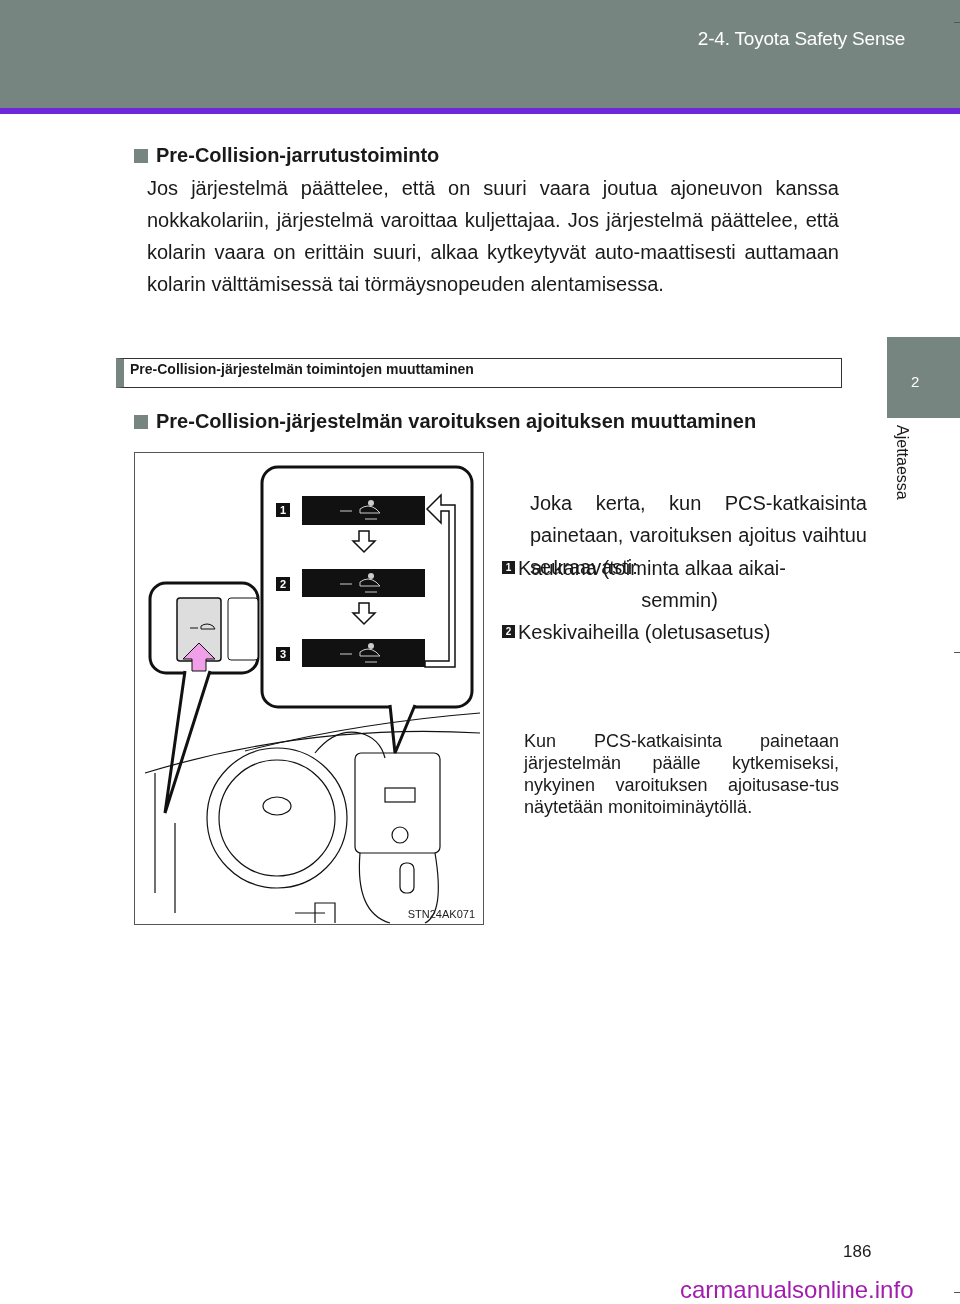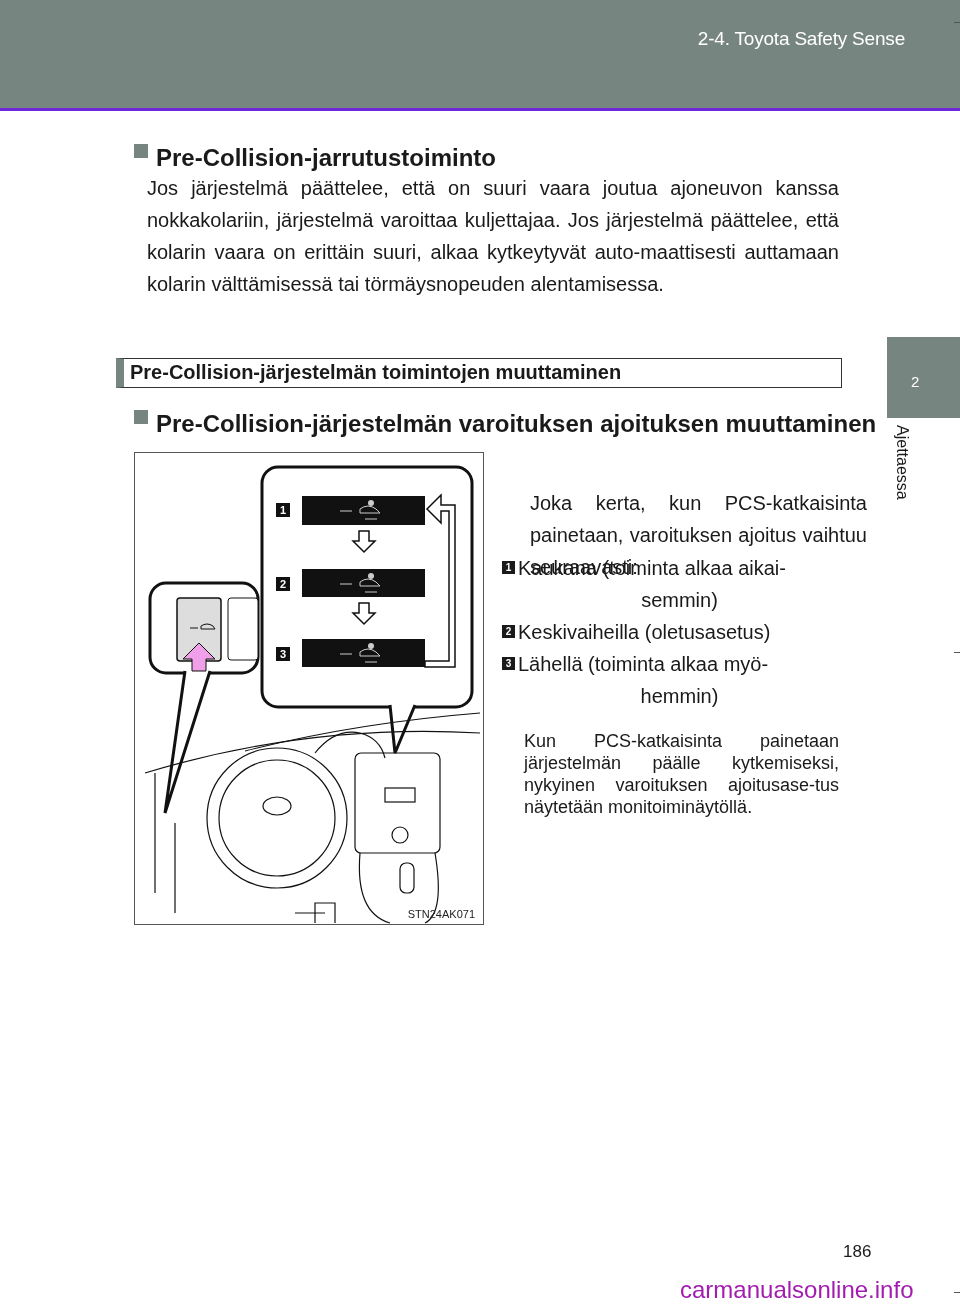--- a/index.html
+++ b/index.html
@@ -1,27 +1,27 @@
 <!DOCTYPE html>
 <html><head>
 <meta charset="utf-8">
 <style>
   html, body { margin:0; padding:0; }
   body { width:960px; height:1304px; background:#ffffff; position:relative; overflow:hidden; font-family:"Liberation Sans", sans-serif; color:#1a1a1a; }
-  .header { position:absolute; left:0; top:0; width:960px; height:108px; background:#778580; border-bottom:3px solid #6d28d9; }
+  .header { position:absolute; left:0; top:0; width:960px; height:108px; background:#778580; border-bottom:6px solid #6d28d9; }
   .header-title { position:absolute; right:55px; top:28px; color:#ffffff; font-size:19px; letter-spacing:-0.2px; }
   .tick { position:absolute; width:6px; height:1px; background:#555; }
   .side-tab { position:absolute; left:887px; top:337px; width:73px; height:81px; background:#778580; }
   .side-tab-num { position:absolute; left:24px; top:36px; color:#fff; font-size:15px; }
   .side-label { position:absolute; left:893px; top:425px; font-size:16px; color:#1a1a1a; writing-mode:vertical-rl; }
-  .h3 { position:absolute; font-weight:bold; font-size:24px; display:flex; align-items:flex-start; }
+  .h3 { position:absolute; font-weight:bold; font-size:20px; display:flex; align-items:center; }
   .sq { display:inline-block; width:14px; height:14px; background:#778580; margin-right:8px; }
   .para { position:absolute; left:147px; width:692px; font-size:20px; line-height:32px; text-align:justify; }
   .section-box { position:absolute; left:116px; top:358px; width:726px; height:30px; border:1px solid #333; border-left:8px solid #778580; box-sizing:border-box; }
-  .section-box span { position:absolute; left:6px; top:2px; font-size:20px; font-weight:bold; }
+  .section-box span { position:absolute; left:6px; top:2px; font-size:14px; font-weight:bold; }
   .figure { position:absolute; left:134px; top:452px; width:350px; height:473px; border:1px solid #555; box-sizing:border-box; background:#fff; overflow:hidden; }
   .fig-code { position:absolute; right:8px; bottom:4px; font-size:11px; color:#222; }
   .right-text { position:absolute; left:530px; width:337px; font-size:20px; line-height:32px; text-align:justify;margin-top:40px; }
   .list-item { position:absolute; left:502px; width:337px; font-size:20px; line-height:32px; }
   .num-badge { display:inline-block; width:13px; height:13px; background:#1a1a1a; color:#fff; font-size:10px; font-weight:bold; text-align:center; line-height:13px; vertical-align:middle; margin-right:3px; position:relative; top:-2px; }
   .list-item .cont { padding-left:18px;text-align:center; }
   .note { position:absolute; left:524px; width:315px; font-size:18px; line-height:22px; text-align:justify; }
   .page-num { position:absolute; left:843px; top:1242px; font-size:17px; }
   .watermark { position:absolute; left:680px; top:1276px; font-size:24px; color:#a21caf; }
 </style>
@@ -113,20 +113,18 @@
 <div class="right-text" style="top:447px">Joka kerta, kun PCS-katkaisinta painetaan, varoituksen ajoitus vaihtuu seuraavasti:</div>
 
 <div class="list-item" style="top:552px">
   <div><span class="num-badge">1</span><span>Kaukana (toiminta alkaa aikai-</span></div>
   <div class="cont">semmin)</div>
 </div>
 <div class="list-item" style="top:616px">
   <div><span class="num-badge">2</span><span>Keskivaiheilla (oletusasetus)</span></div>
 </div>
 <div class="list-item" style="top:648px">
-  <div><span class="num-badge">3</span><span>Lähellä (toiminta alkaa myö-</span></div>
-  <div class="cont">hemmin)</div>
 </div>
 
 <div class="note" style="top:730px">Kun PCS-katkaisinta painetaan järjestelmän päälle kytkemiseksi, nykyinen varoituksen ajoitusase-tus näytetään monitoiminäytöllä.</div>
 
 <div class="page-num">186</div>
 <div class="watermark">carmanualsonline.info</div>
 
 </body></html>

